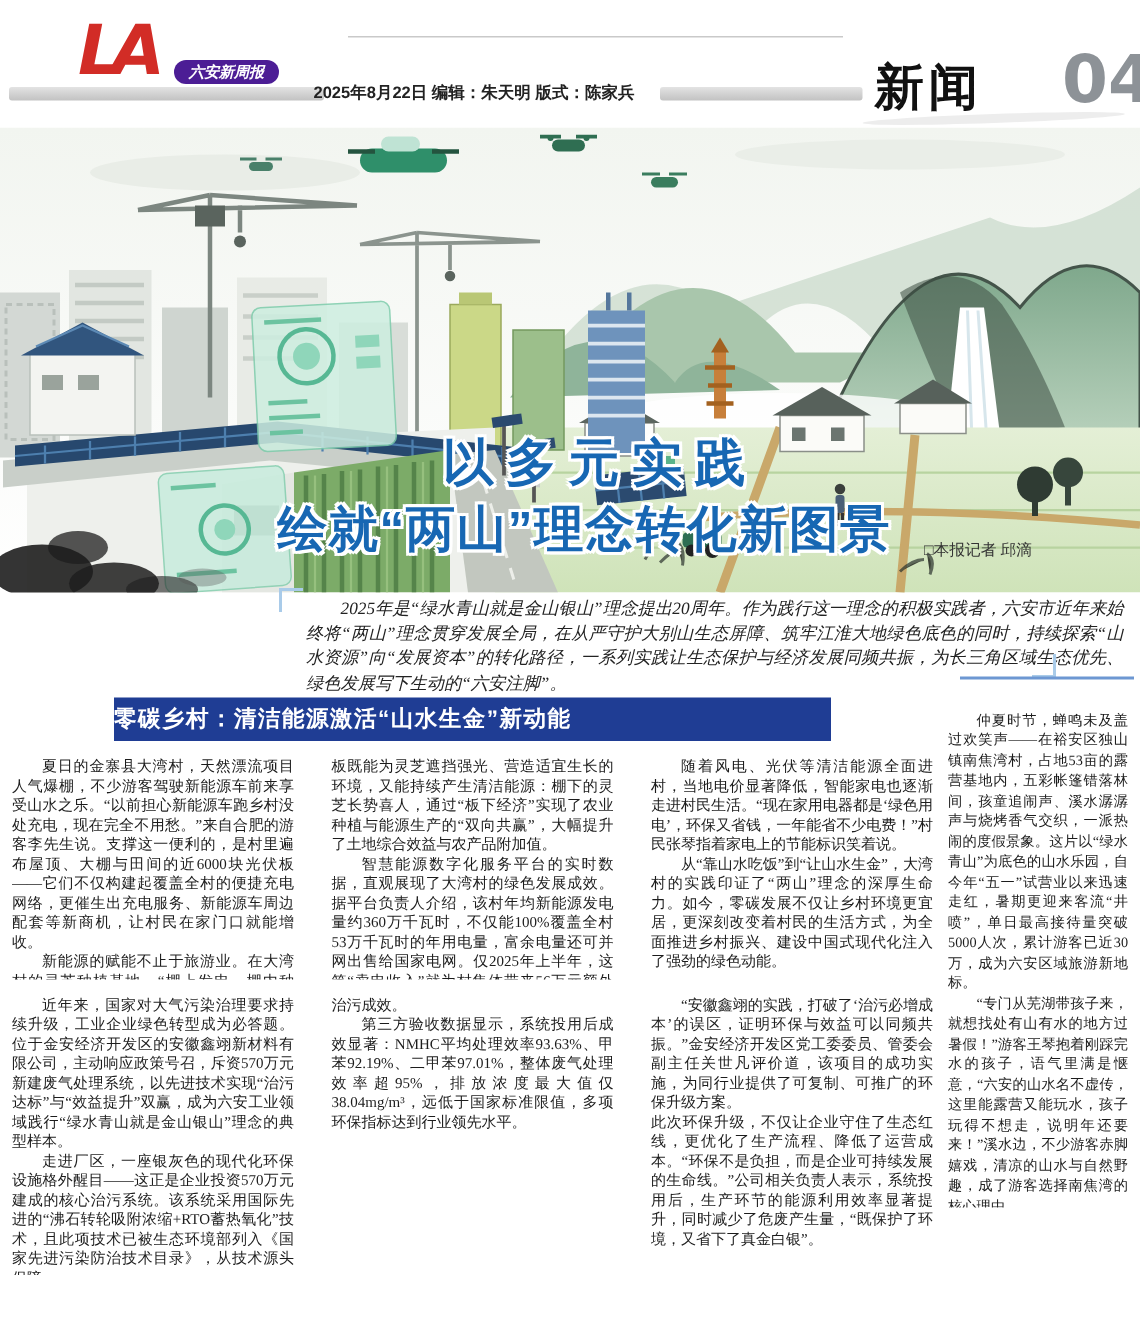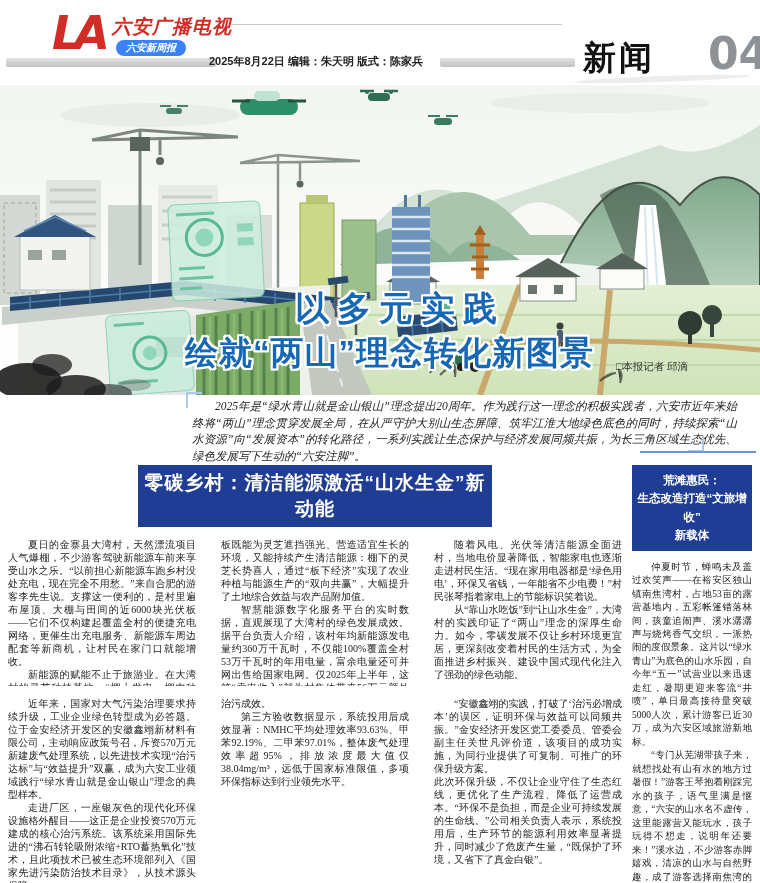--- a/index.html
+++ b/index.html
@@ -4,21 +4,21 @@
 <style>
   html,body{margin:0;padding:0;}
   body{width:760px;height:883px;background:#fff;position:relative;overflow:hidden;
        font-family:"Liberation Serif",serif;color:#1c1c1c;}
   
   .masthead{position:absolute;left:0;top:0;width:656px;height:85px;}
   .logo-mono{position:absolute;left:52px;top:6px;font-family:"DejaVu Sans",sans-serif;
        font-weight:900;font-size:46px;color:#d22c26;letter-spacing:-7px;font-style:italic;}
   .logo-title{position:absolute;left:112px;top:14px;font-size:19px;font-weight:bold;
        font-style:italic;color:#d22c26;letter-spacing:1px;}
-  .logo-badge{position:absolute;left:116px;top:40px;background:#3b82f6;color:#fff;
+  .logo-badge{position:absolute;left:116px;top:40px;background:#4c1d95;color:#fff;
        font-size:10px;font-weight:bold;font-style:italic;padding:1px 10px;border-radius:8px;}
   .logo-rule{position:absolute;left:232px;top:24px;width:330px;height:1px;background:#c9c9c9;}
   .date-bar{position:absolute;top:58px;height:9px;background:linear-gradient(#e3e3e3,#c2c2c2);border-radius:2px;}
   .date-bar.left{left:6px;width:210px;}
   .date-bar.right{left:440px;width:135px;}
   .dateline{position:absolute;left:209px;top:54px;font-family:Liberation Sans, sans-serif;
        font-size:11px;font-weight:bold;color:#222;white-space:nowrap;}
   .sect-title{position:absolute;left:583px;top:36px;font-family:"Liberation Sans",sans-serif;
        font-weight:900;font-size:33px;letter-spacing:3px;color:#111;}
   .page-num{position:absolute;left:708px;top:28px;font-family:"DejaVu Sans",sans-serif;
@@ -28,52 +28,51 @@
   
   .hero{position:absolute;left:0;top:85px;width:760px;height:310px;}
   .headline{position:absolute;font-family:"Liberation Sans",sans-serif;font-weight:900;
        color:#1767b3;white-space:nowrap;
        text-shadow:2px 0 0 #fff,-2px 0 0 #fff,0 2px 0 #fff,0 -2px 0 #fff,
                    2px 2px 0 #fff,-2px -2px 0 #fff,2px -2px 0 #fff,-2px 2px 0 #fff;}
   .hl1{left:295px;top:201px;font-size:34px;letter-spacing:8px;}
   .hl2{left:185px;top:246px;font-size:33px;letter-spacing:1px;}
   .byline{position:absolute;left:616px;top:275px;font-size:10.5px;color:#333;}
   
-  .intro{position:absolute;left:192px;top:398px;width:545px;font-size:11.5px;line-height:1.45;
+  .intro{position:absolute;left:204px;top:398px;width:545px;font-size:11.5px;line-height:1.45;
        font-style:italic;color:#222;text-align:justify;text-indent:2em;}
   .corner{position:absolute;width:14px;height:14px;}
   .corner.tl{left:186px;top:392px;border-left:2px solid #a9cbe9;border-top:2px solid #a9cbe9;}
   .corner.br{left:688px;top:436px;border-right:2px solid #a9cbe9;border-bottom:2px solid #a9cbe9;}
   .side-rule{position:absolute;left:640px;top:451px;width:116px;height:2px;background:#6d97d2;}
   
   .content{position:absolute;left:8px;top:465px;width:744px;height:418px;display:flex;}
   .main{width:614px;}
-  .section-head{width:354px;margin:0 auto;background:#1f3d94;color:#fff;text-align:center;
-       font-family:"Liberation Sans",sans-serif;font-weight:bold;font-size:19px;
+  .section-head{width:478px;margin:0 auto;background:#1f3d94;color:#fff;text-align:left;
+       font-family:"Liberation Sans",sans-serif;font-weight:bold;font-size:15px;
        padding:5px 0;letter-spacing:1px;}
   .cols{display:flex;gap:25px;margin-top:11px;overflow:hidden;}
   .cols.s1{height:148px;margin-bottom:9px;}
   .cols.s2{height:186px;}
   .col{flex:1;font-size:10px;line-height:1.3;text-align:justify;color:#1c1c1c;}
   .col p{margin:0;text-indent:2em;}
   
   .sidebar{width:120px;margin-left:10px;}
   .sidebar-head{background:#1f3d94;color:#fff;text-align:center;
        font-family:"Liberation Sans",sans-serif;font-weight:bold;font-size:11.5px;
        line-height:1.6;padding:6px 3px;}
   .sidebar-body{margin-top:10px;height:330px;overflow:hidden;
        font-size:9.5px;line-height:1.42;text-align:justify;}
   .sidebar-body p{margin:0;text-indent:2em;}
 </style>
 </head>
 <body>
 
 <div class="masthead">
   <div class="logo-mono">LA</div>
-  <div class="logo-title">六安广播电视</div>
   <div class="logo-badge">六安新周报</div>
   <div class="logo-rule"></div>
   <div class="date-bar left"></div>
   <div class="dateline">2025年8月22日    编辑：朱天明  版式：陈家兵</div>
   <div class="date-bar right"></div>
   <div class="swoosh"></div>
   <div class="sect-title">新闻热点</div>
   <div class="page-num">04</div>
 </div>
 
@@ -324,24 +323,19 @@
         <p>第三方验收数据显示，系统投用后成效显著：NMHC平均处理效率93.63%、甲苯92.19%、二甲苯97.01%，整体废气处理效率超95%，排放浓度最大值仅38.04mg/m³，远低于国家标准限值，多项环保指标达到行业领先水平。</p>
       </div>
       <div class="col">
         <p>“安徽鑫翊的实践，打破了‘治污必增成本’的误区，证明环保与效益可以同频共振。”金安经济开发区党工委委员、管委会副主任关世凡评价道，该项目的成功实施，为同行业提供了可复制、可推广的环保升级方案。</p>
         <p style="text-indent:0">此次环保升级，不仅让企业守住了生态红线，更优化了生产流程、降低了运营成本。“环保不是负担，而是企业可持续发展的生命线。”公司相关负责人表示，系统投用后，生产环节的能源利用效率显著提升，同时减少了危废产生量，“既保护了环境，又省下了真金白银”。</p>
       </div>
     </div>
   </div>
 
   <div class="sidebar">
-    <div class="sidebar-head">
-      <div>荒滩惠民：</div>
-      <div>生态改造打造“文旅增收”</div>
-      <div>新载体</div>
-    </div>
     <div class="sidebar-body">
       <p>仲夏时节，蝉鸣未及盖过欢笑声——在裕安区独山镇南焦湾村，占地53亩的露营基地内，五彩帐篷错落林间，孩童追闹声、溪水潺潺声与烧烤香气交织，一派热闹的度假景象。这片以“绿水青山”为底色的山水乐园，自今年“五一”试营业以来迅速走红，暑期更迎来客流“井喷”，单日最高接待量突破5000人次，累计游客已近30万，成为六安区域旅游新地标。</p>
       <p>“专门从芜湖带孩子来，就想找处有山有水的地方过暑假！”游客王琴抱着刚踩完水的孩子，语气里满是惬意，“六安的山水名不虚传，这里能露营又能玩水，孩子玩得不想走，说明年还要来！”溪水边，不少游客赤脚嬉戏，清凉的山水与自然野趣，成了游客选择南焦湾的核心理由。</p>
 
     </div>
   </div>
 </div>
 
 </body></html>

